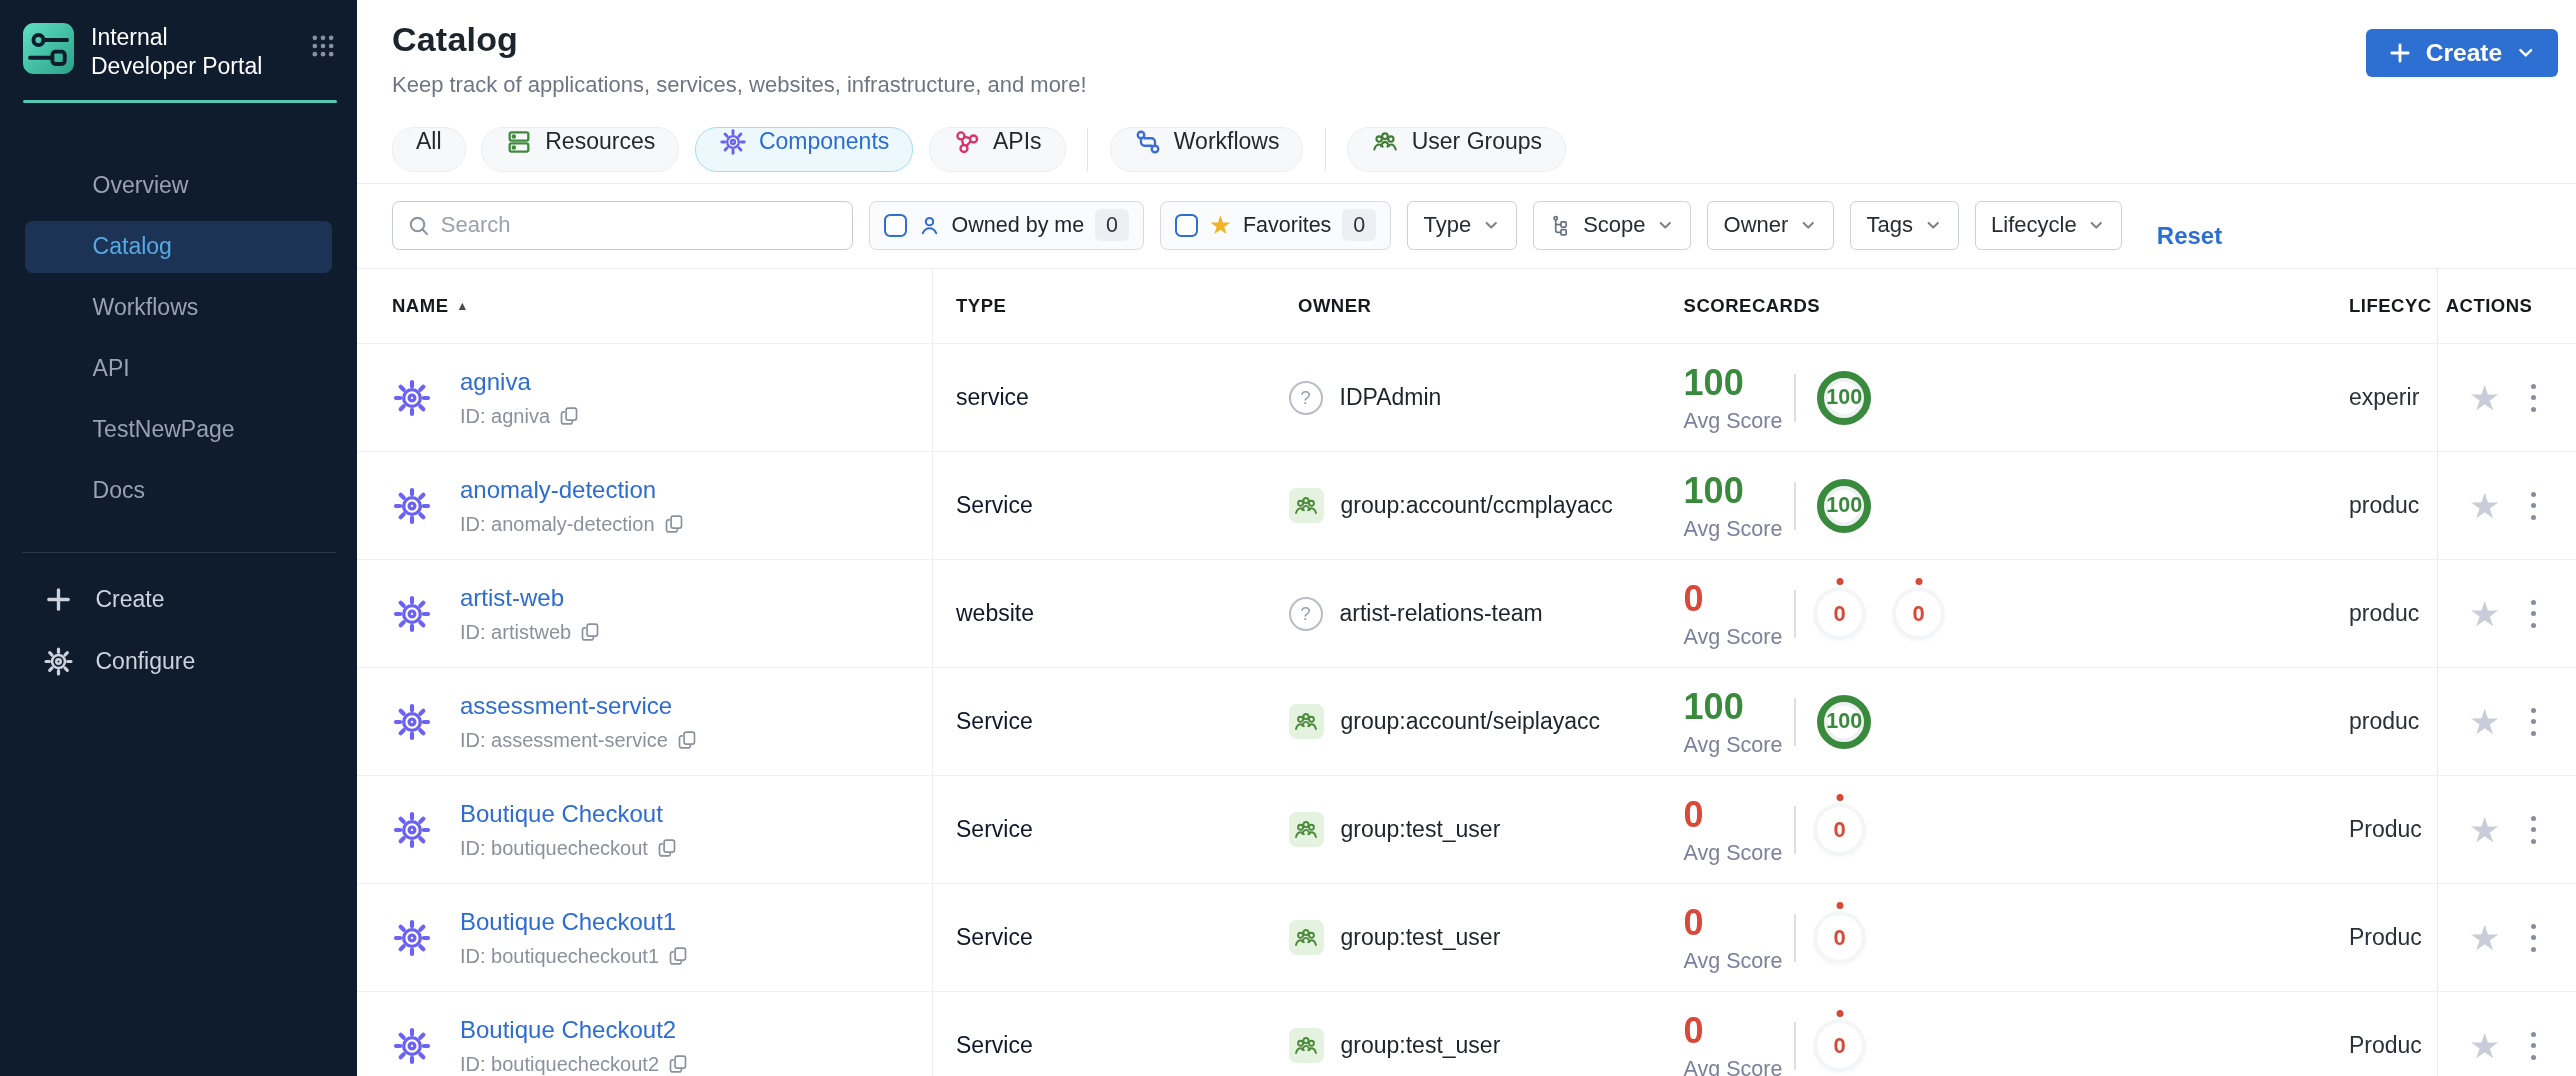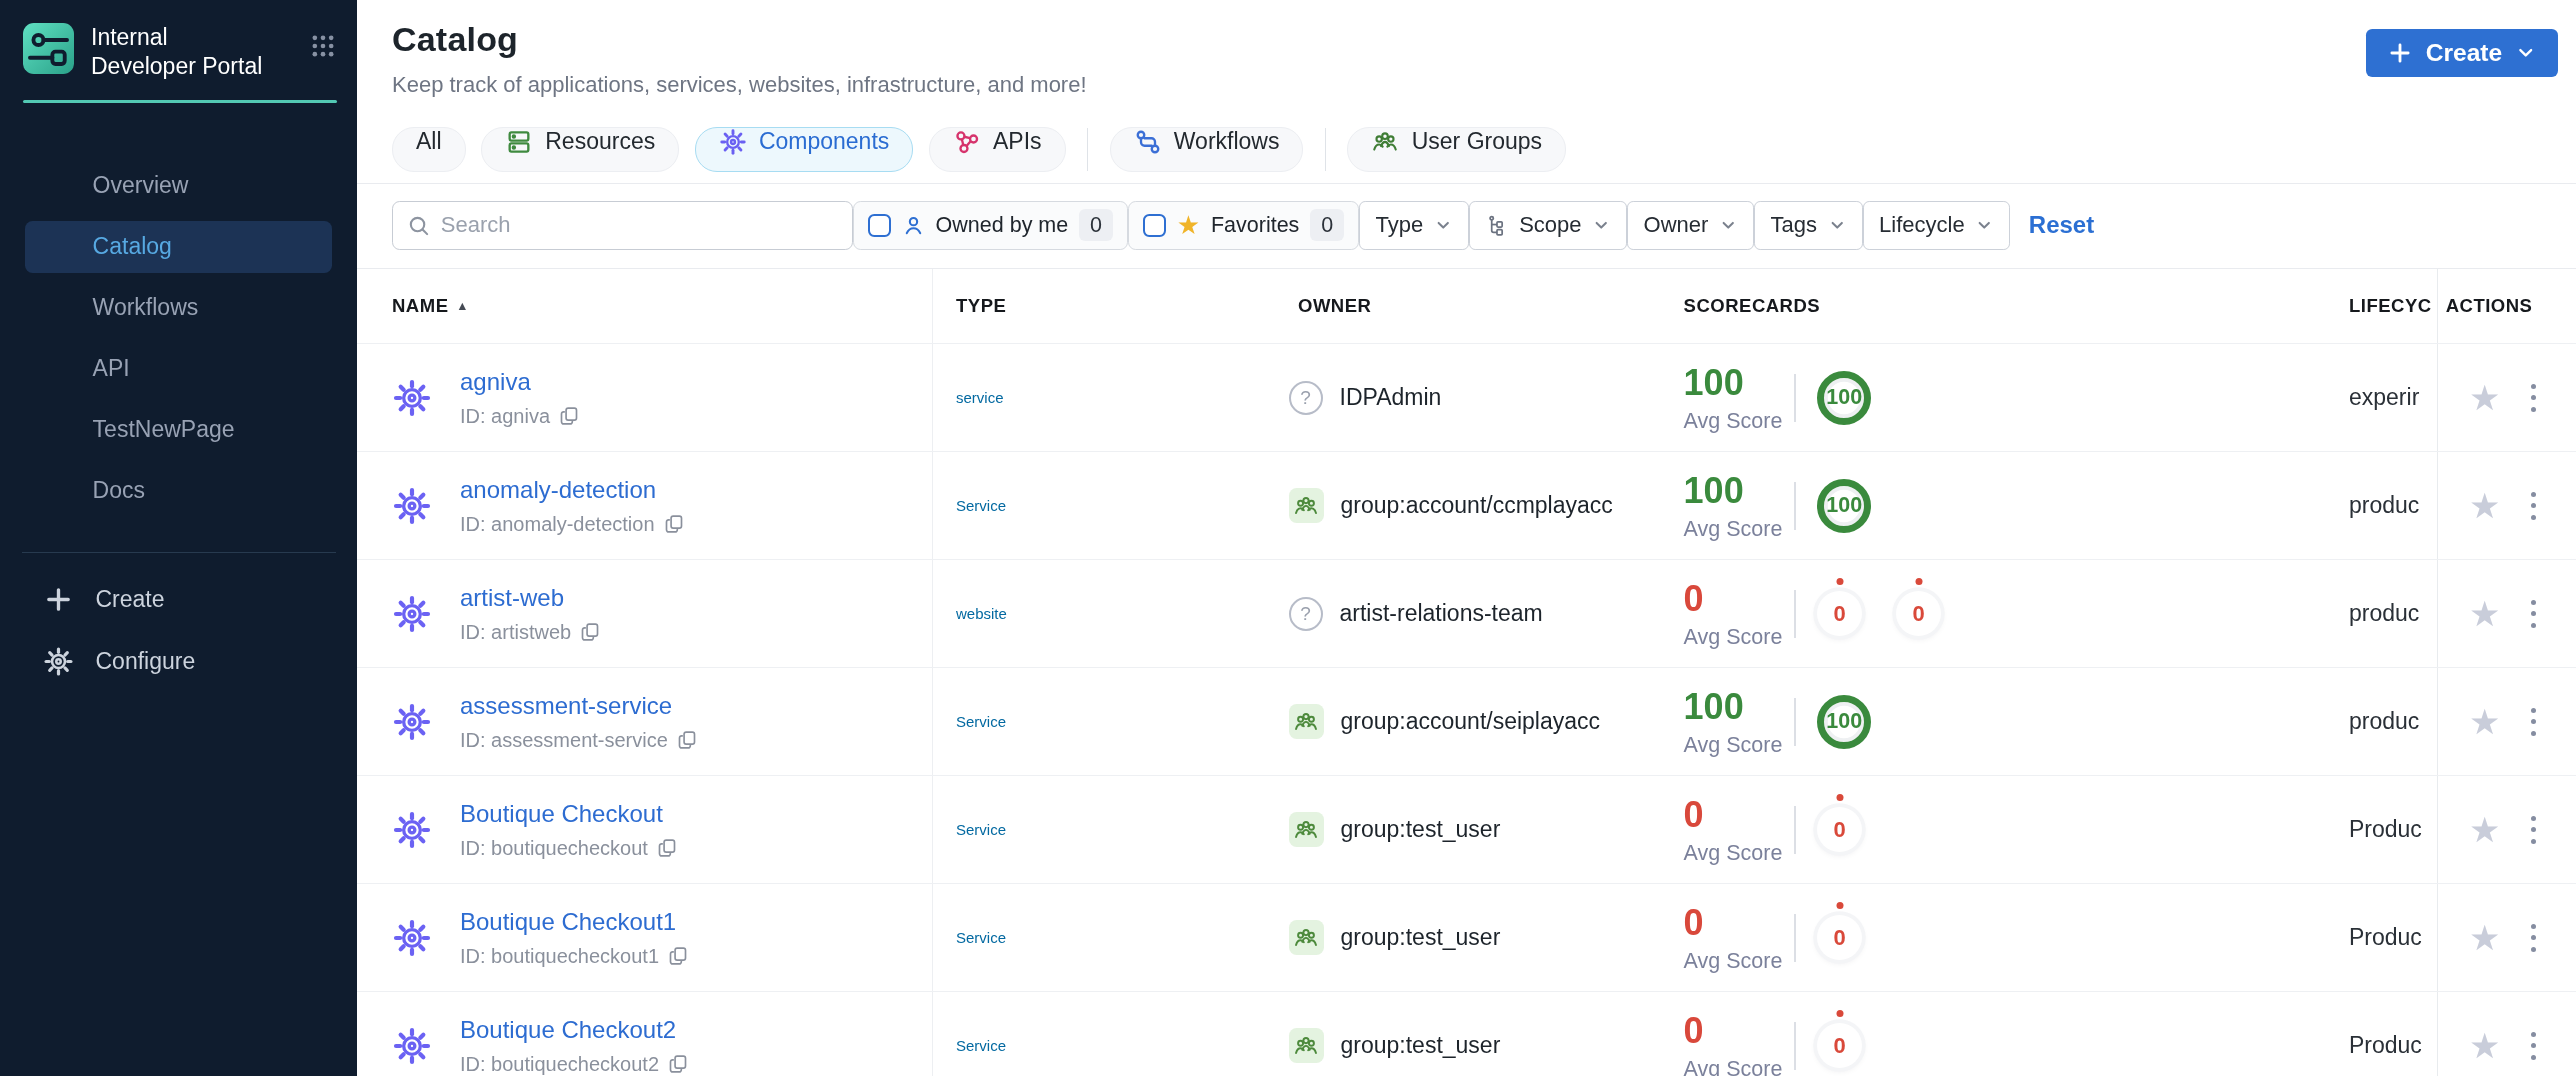--- a/index.html
+++ b/index.html
@@ -40,21 +40,21 @@
     border-bottom:0.8px solid #e9ebef; }
   .tab { height:45px; border-radius:22px; background:#f7f8fa; border:0.8px solid #eceef2;
     display:flex; align-items:flex-start; gap:12.3px; padding:0 23px; font-size:23px; color:#23292f; cursor:pointer; }
   .tab.active { background:#edf8fd; border:1.5px solid #a7dcf2; color:#2a6cd2; }
   .tab .ticon { width:28px; height:28px; }
   .ticon.res { color:#3f8a3f; } .ticon.comp { color:#6a60f2; } .ticon.api { color:#d6336c; }
   .ticon.wf { color:#3b6fd6; } .ticon.ug { color:#3f7d35; }
   .tab-sep { width:0.8px; height:43px; background:#dfe3e8; margin:0 6.2px; }
 
   
-  .filters { display:flex; align-items:center; gap:0; padding:17px 0 18.5px 35px; border-bottom:0.8px solid #e9ebef; }
+  .filters { display:flex; align-items:flex-end; gap:16px; padding:17px 0 18.5px 35px; border-bottom:0.8px solid #e9ebef; }
   .search-box { width:461px; height:49px; border:0.8px solid #c7ccd4; border-radius:7.7px; background:#fff;
     display:flex; align-items:center; gap:10.8px; padding:0 14px; }
   .search-box .sicon { width:23px; height:23px; color:#8d94a0; flex:0 0 23px; }
   .search-box input { border:none; outline:none; font-size:22px; color:#333a42; width:100%; font-family:inherit; background:transparent; }
   .search-box input::placeholder { color:#9aa1ad; }
   .chk-pill { height:49px; border:0.8px solid #d6dae0; background:#fafbfc; border-radius:7.7px;
     display:flex; align-items:center; gap:10.8px; padding:0 14px; cursor:pointer; }
   .chk { width:23px; height:23px; border:2.3px solid #2e6fd2; border-radius:6.2px; background:#fff; flex:0 0 23px; cursor:pointer; }
   .pp-icon { width:23px; height:23px; color:#2e6fd2; }
   .fav-star { font-size:26px; color:#f0b429; line-height:1; }
@@ -66,21 +66,21 @@
   .dropdown .dicon { width:23px; height:23px; color:#6b7280; }
   .dropdown .dchev { width:18.5px; height:18.5px; color:#7b828e; }
   .reset-link { font-size:24px; color:#2b6fd3; font-weight:bold; margin-left:18.5px; cursor:pointer; }
 
   
   .thead { display:flex; height:75px; align-items:center; border-bottom:0.8px solid #eef0f3;
     font-size:18.5px; font-weight:bold; color:#16191d; letter-spacing:0.5px; }
   .trow { display:flex; height:108px; align-items:center; border-bottom:0.8px solid #eef0f3; }
   .col-name { width:576px; flex:0 0 576px; padding-left:35px; border-right:0.8px solid #edeff2; height:100%;
     display:flex; align-items:center; }
-  .col-type { width:344px; flex:0 0 344px; padding-left:23px; font-size:15px; color:#0369a1; }
+  .col-type { width:344px; flex:0 0 344px; padding-left:23px; font-size:23px; color:#0f172a; }
   .col-owner { width:402px; flex:0 0 402px; padding-left:11.5px; display:flex; align-items:center; gap:17px; }
   .col-score { width:670px; flex:0 0 670px; padding-left:4.6px; display:flex; align-items:center; }
   .col-life { width:88px; flex:0 0 88px; overflow:hidden; white-space:nowrap; font-size:23px; color:#2a3037; }
   .col-actions { width:140px; flex:0 0 140px; height:100%; background:#fff; border-left:0.8px solid #e8ebee;
     display:flex; align-items:center; gap:26px; padding-left:31px; }
   .thead .col-name, .thead .col-owner, .thead .col-score { display:flex; align-items:center; }
   .thead .col-actions { padding-left:7.7px; gap:0; }
   .sort-arrow { font-size:12.3px; color:#454b54; margin-left:7.7px; }
 
   .row-gear { width:40px; height:40px; color:#6b62f3; flex:0 0 40px; margin-right:28px; }

